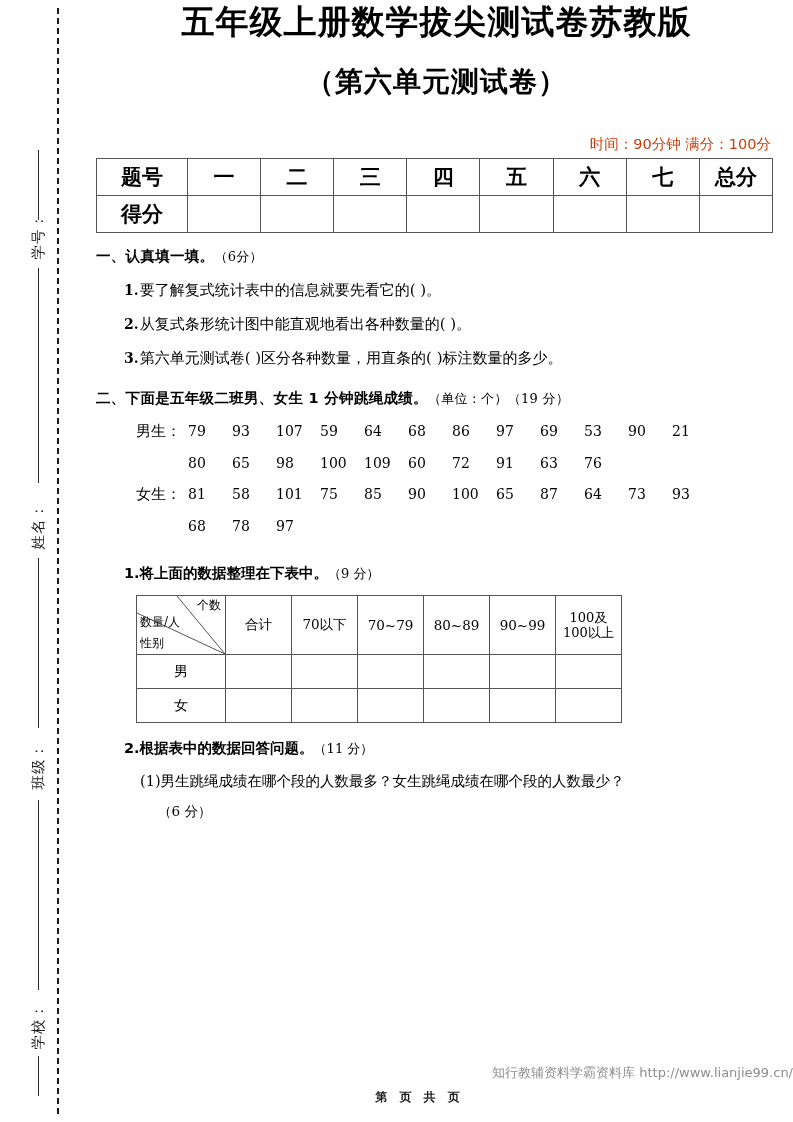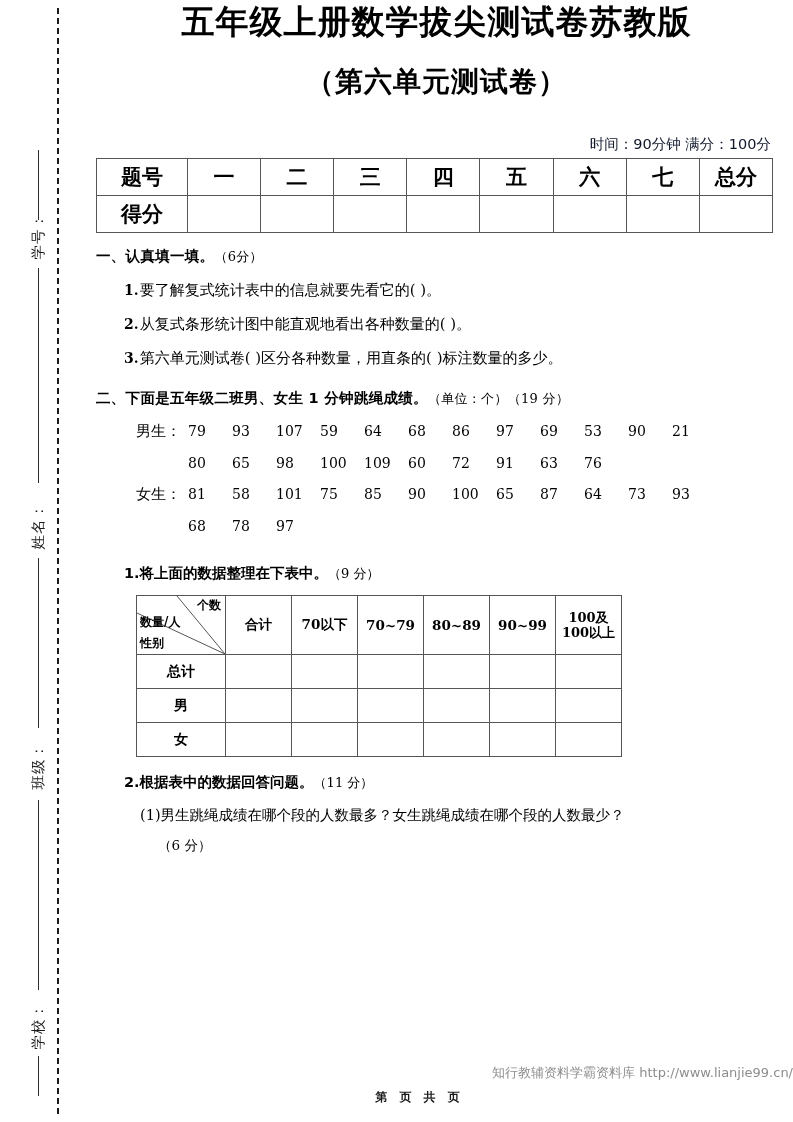--- a/index.html
+++ b/index.html
@@ -77,21 +77,21 @@
     letter-spacing: 1px;
     font-family: "DejaVu Sans", "Liberation Sans", sans-serif;
     color: #000;
   }
 
   .meta-line {
     margin: 34px 22px 4px 0;
     text-align: right;
     font-size: 14.5px;
     font-family: "DejaVu Sans", "Liberation Sans", sans-serif;
-    color: #0f172a;
+    color: #c2410c;
   }
 
   
   .score-wrap {
     margin: 0 20px 0 16px;
   }
   table.score {
     border-collapse: collapse;
     width: 100%;
     table-layout: fixed;
@@ -183,21 +183,20 @@
     margin: 12px 0 0 62px;
     font-size: 13.5px;
     font-family: "DejaVu Serif", "Liberation Serif", serif;
     color: #000;
   }
 
   
   .stats-wrap {
     margin: 12px 0 0 40px;
     width: 486px;
-    font-weight: bold;
   }
   table.stats {
     border-collapse: collapse;
     width: 100%;
     table-layout: fixed;
   }
   table.stats td {
     border: 1px solid #555;
     text-align: center;
     vertical-align: middle;
@@ -387,29 +386,20 @@
           <td class="hd">70~79</td>
           <td class="hd">80~89</td>
           <td class="hd">90~99</td>
           <td class="hd hd-two">
             <div>100及</div>
             <div>100以上</div>
           </td>
         </tr>
 
         <tr>
-          <td class="rowlab">总计</td>
-          <td></td>
-          <td></td>
-          <td></td>
-          <td></td>
-          <td></td>
-          <td></td>
-        </tr>
-        <tr>
           <td class="rowlab">男</td>
           <td></td>
           <td></td>
           <td></td>
           <td></td>
           <td></td>
           <td></td>
         </tr>
         <tr>
           <td class="rowlab">女</td>

